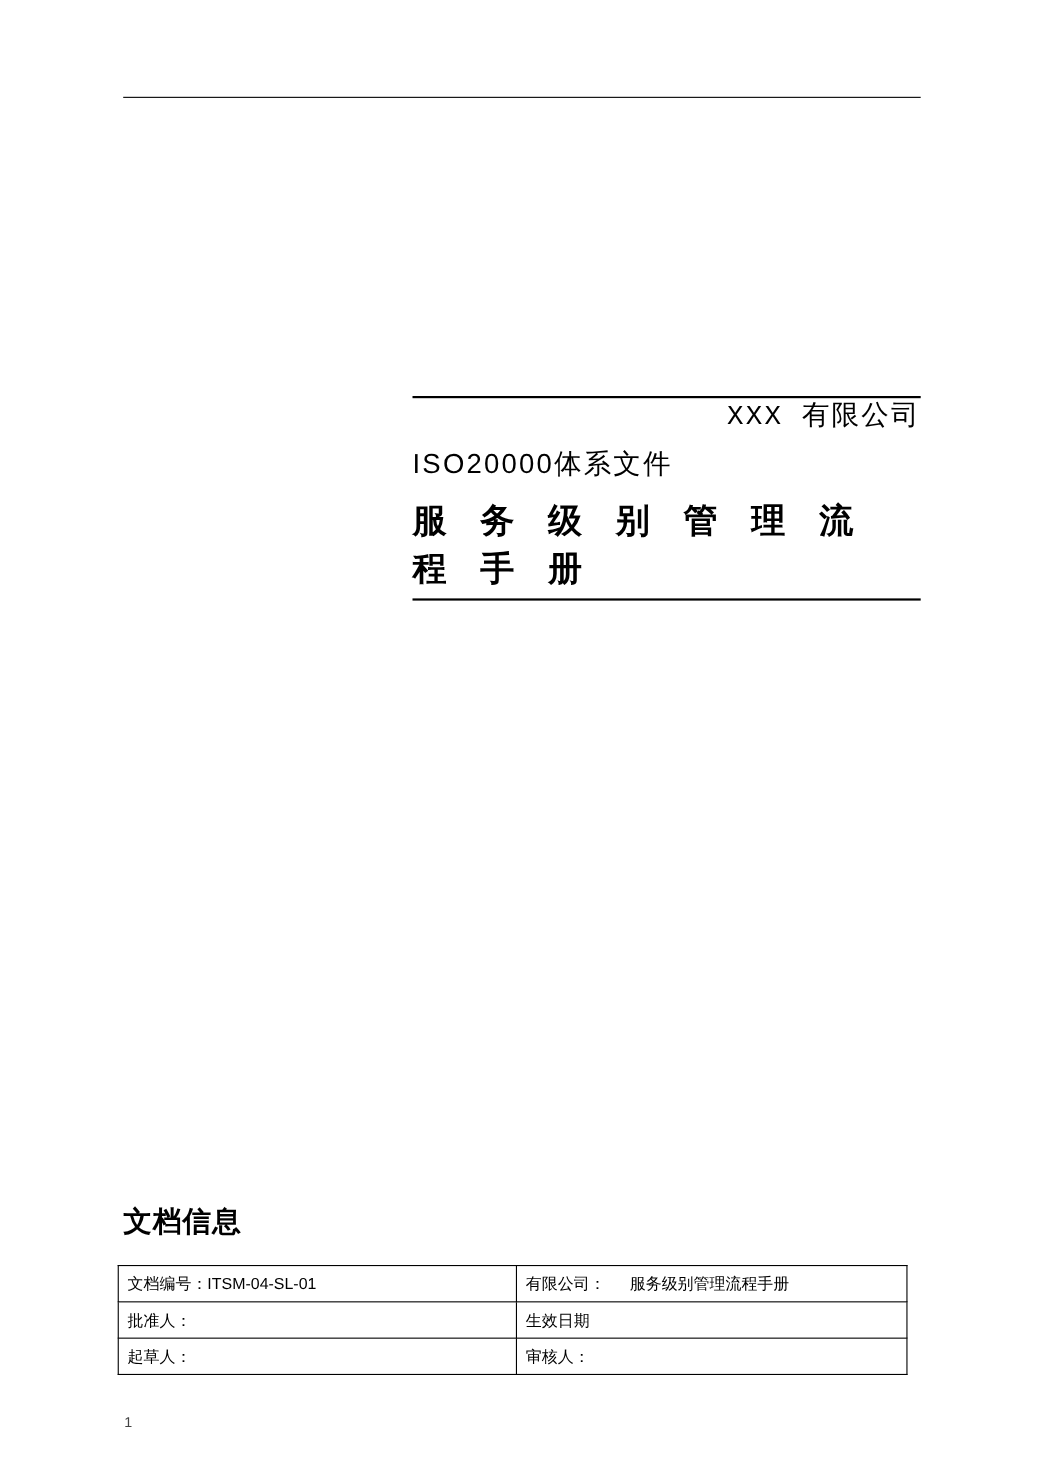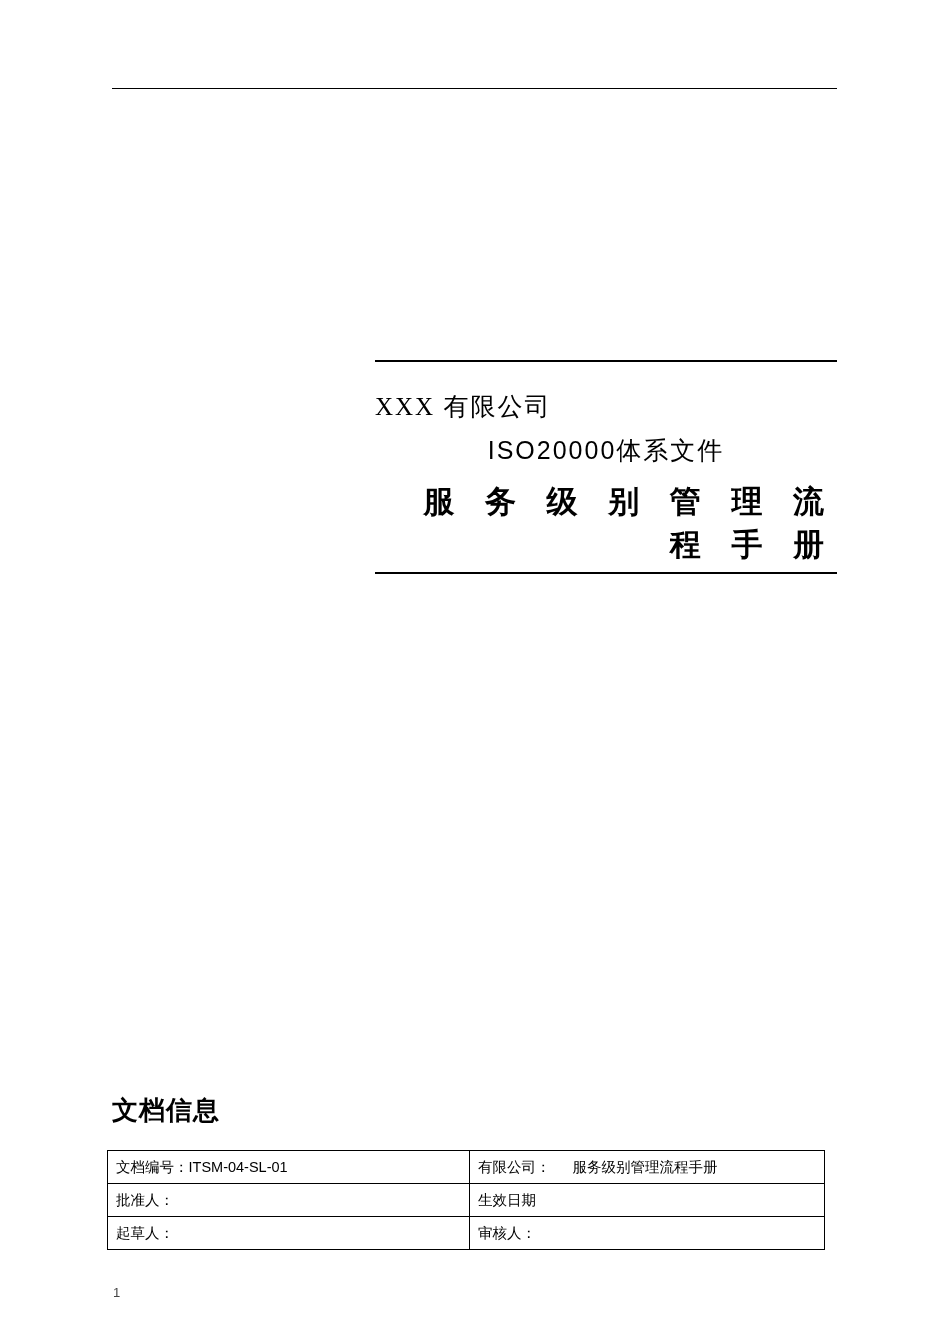--- a/index.html
+++ b/index.html
@@ -41,37 +41,36 @@
     left: 375px;
     top: 360px;
     width: 462px;
   }
   .title-rule-top {
     width: 100%;
     height: 0;
     border-top: 2px solid #000;
   }
   .title-company {
-    text-align: left;
+    text-align: right;
     font-size: 25px;
     letter-spacing: 2px;
-    margin-top: 28px;
     line-height: 1.35;
-    font-family: Liberation Serif, serif;
+    font-family: Liberation Mono, monospace;
   }
   .title-standard {
-    text-align: center;
+    text-align: left;
     font-size: 25px;
     letter-spacing: 2px;
     margin-top: 10px;
     line-height: 1.35;
     font-family: "Liberation Sans", sans-serif;
   }
   .title-main {
-    text-align: right;
+    text-align: left;
     font-size: 31px;
     font-weight: bold;
     letter-spacing: 11px;
     margin-top: 12px;
     padding-right: 2px;
     line-height: 1.4;
     font-family: "Liberation Sans", sans-serif;
   }
   .title-rule-bottom {
     width: 100%;

